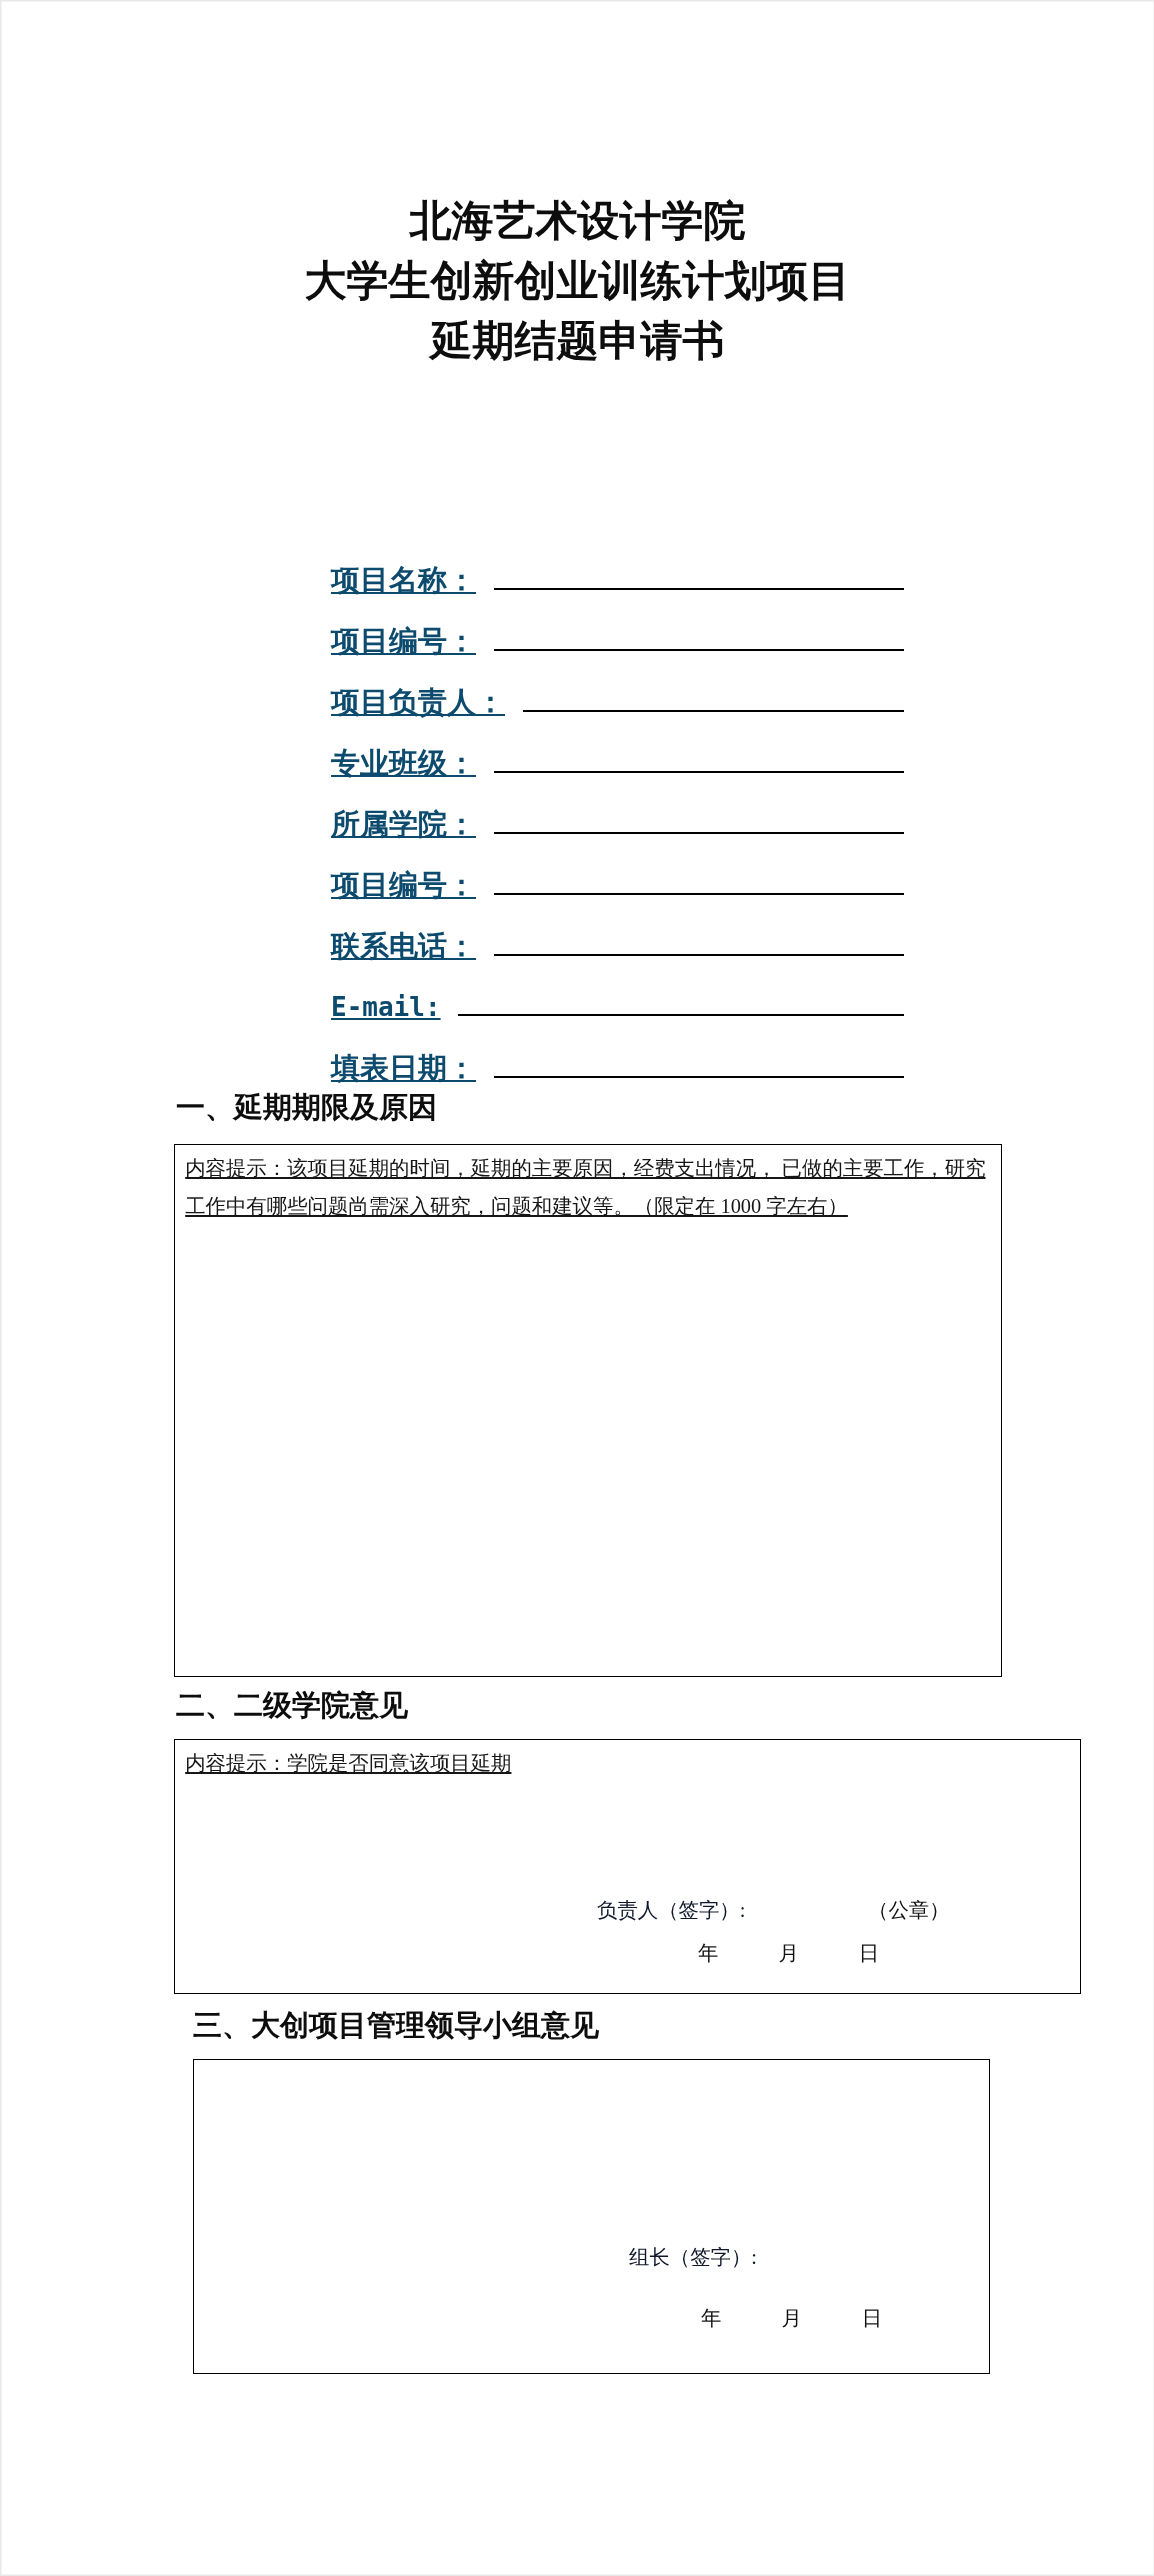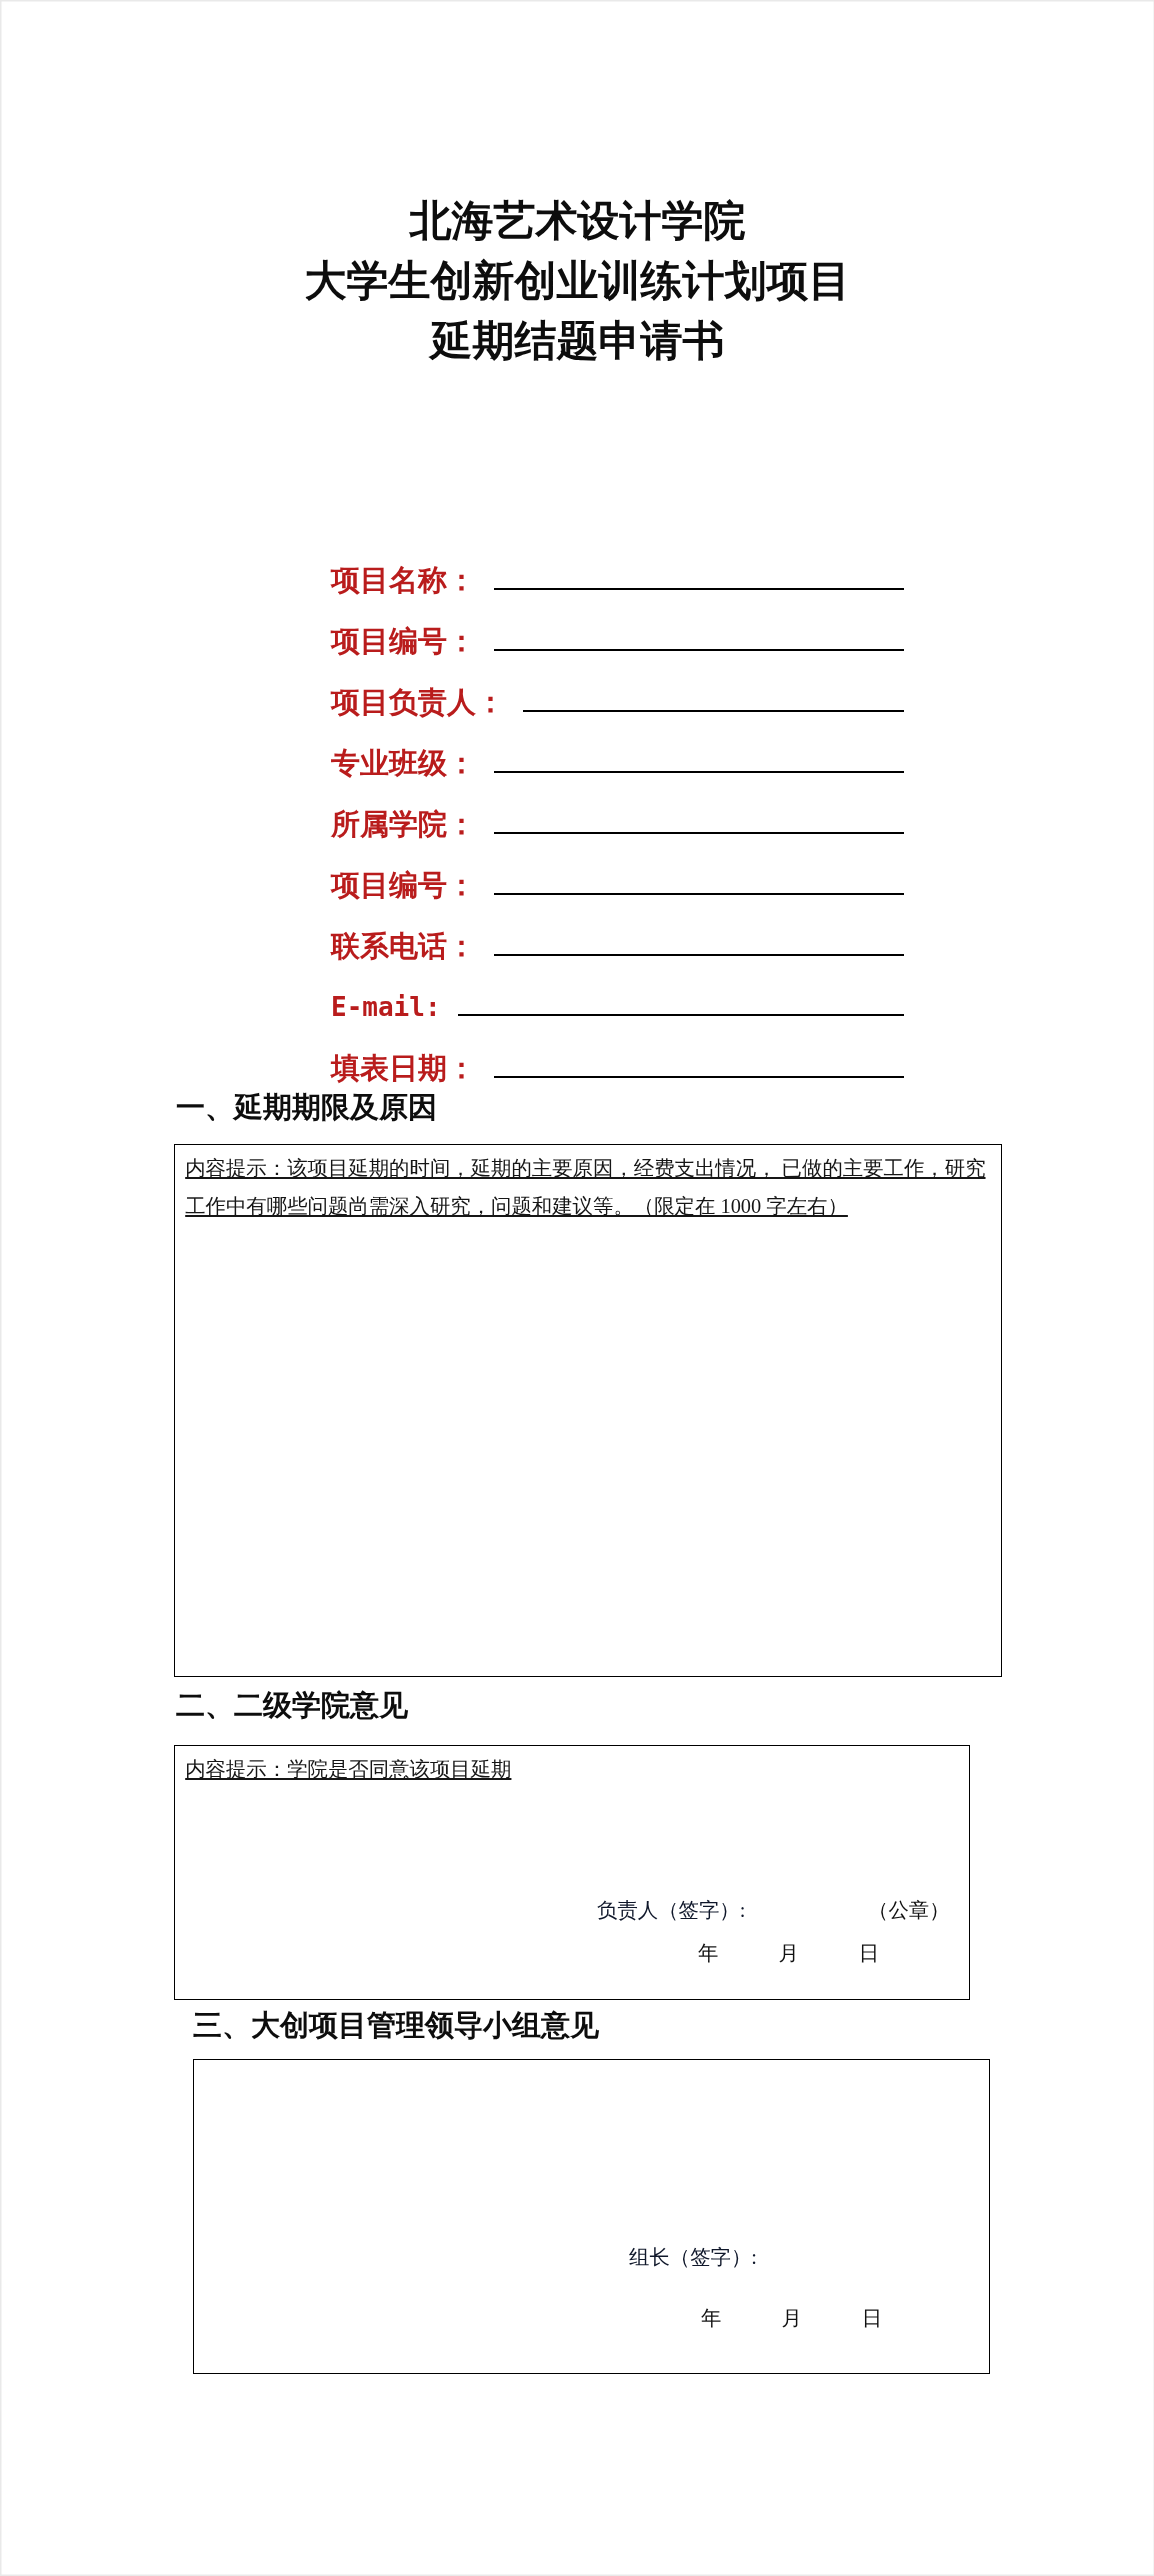--- a/index.html
+++ b/index.html
@@ -25,21 +25,21 @@
   
   .fields {
     position:absolute; left:331px; top:550px; width:573px;
   }
   .field-row {
     display:flex; align-items:baseline;
     height:61px;
   }
   .field-label {
     font-size:29px; font-weight:700; line-height:61px;
-    white-space:nowrap; color:#b91c1c;
+    white-space:nowrap; color:#0c4a6e;text-decoration:underline;
   }
   .field-label.mono {
     font-family:"DejaVu Sans Mono", monospace;
     font-size:26px; font-weight:700;
   }
   .u-line {
     flex:1 1 auto; height:0;
     margin-left:17.5px;
     border-bottom:2.2px solid #000;
   }
@@ -55,21 +55,21 @@
   .sec3-heading { left:193px; top:2008px; }
 
   
   .answer-box {
     position:absolute;
     border:1.5px solid #000;
     background:#fff;
     box-sizing:border-box;
   }
   .box1 { left:174px; top:1144px; width:828px; height:533px; }
-  .box2 { left:174px; top:1739px; width:796px; height:255px;margin-top:6px; }
+  .box2 { left:174px; top:1739px; width:907px; height:255px; }
   .box3 { left:193px; top:2059px; width:797px; height:315px; }
 
   .hint {
     position:absolute; left:10.2px; top:4.4px; right:10.2px;
     font-family:"Liberation Serif","DejaVu Serif",serif;
     font-size:20.4px; line-height:38px; color:#161616;text-decoration:underline;
   }
 
   .sign-line {
     position:absolute;

